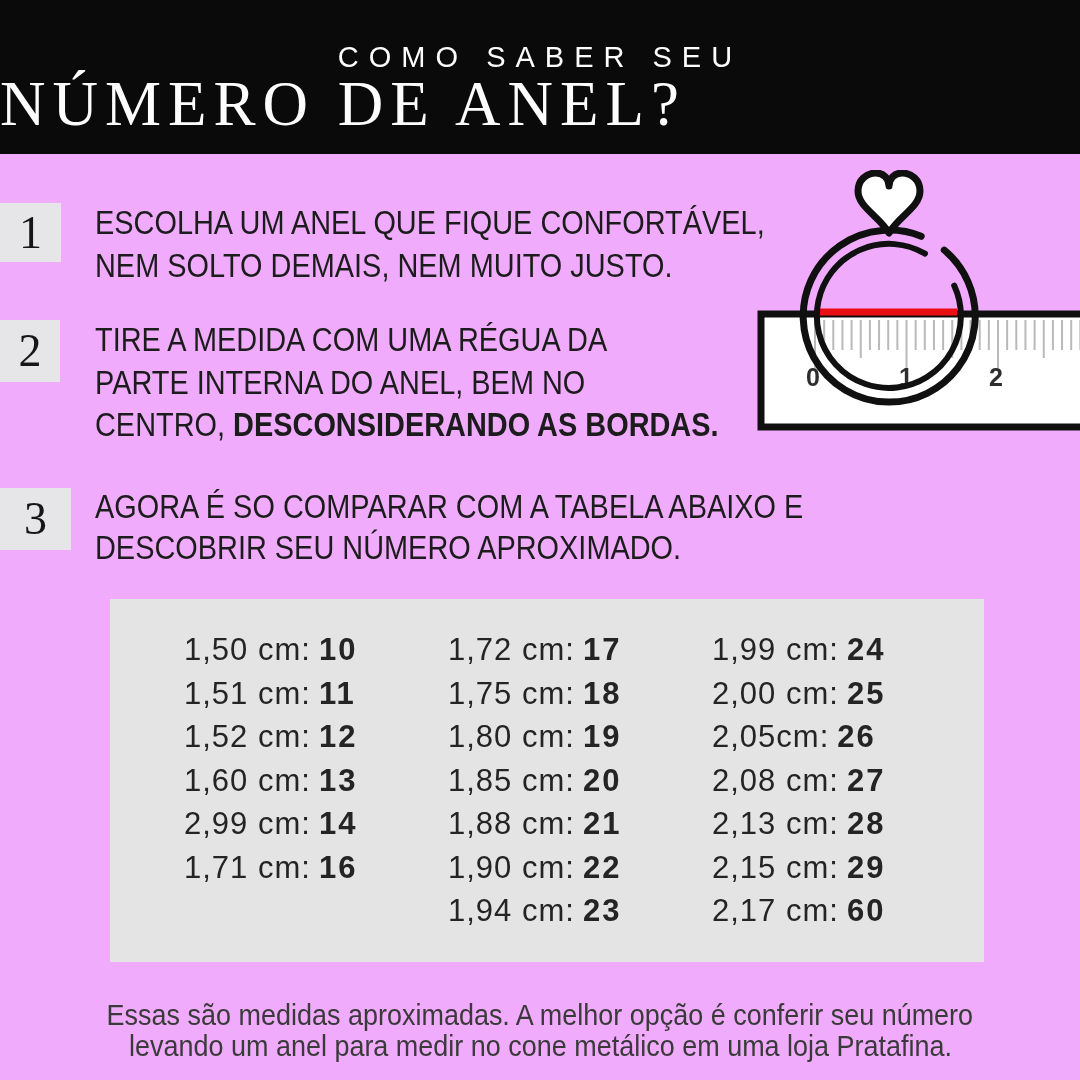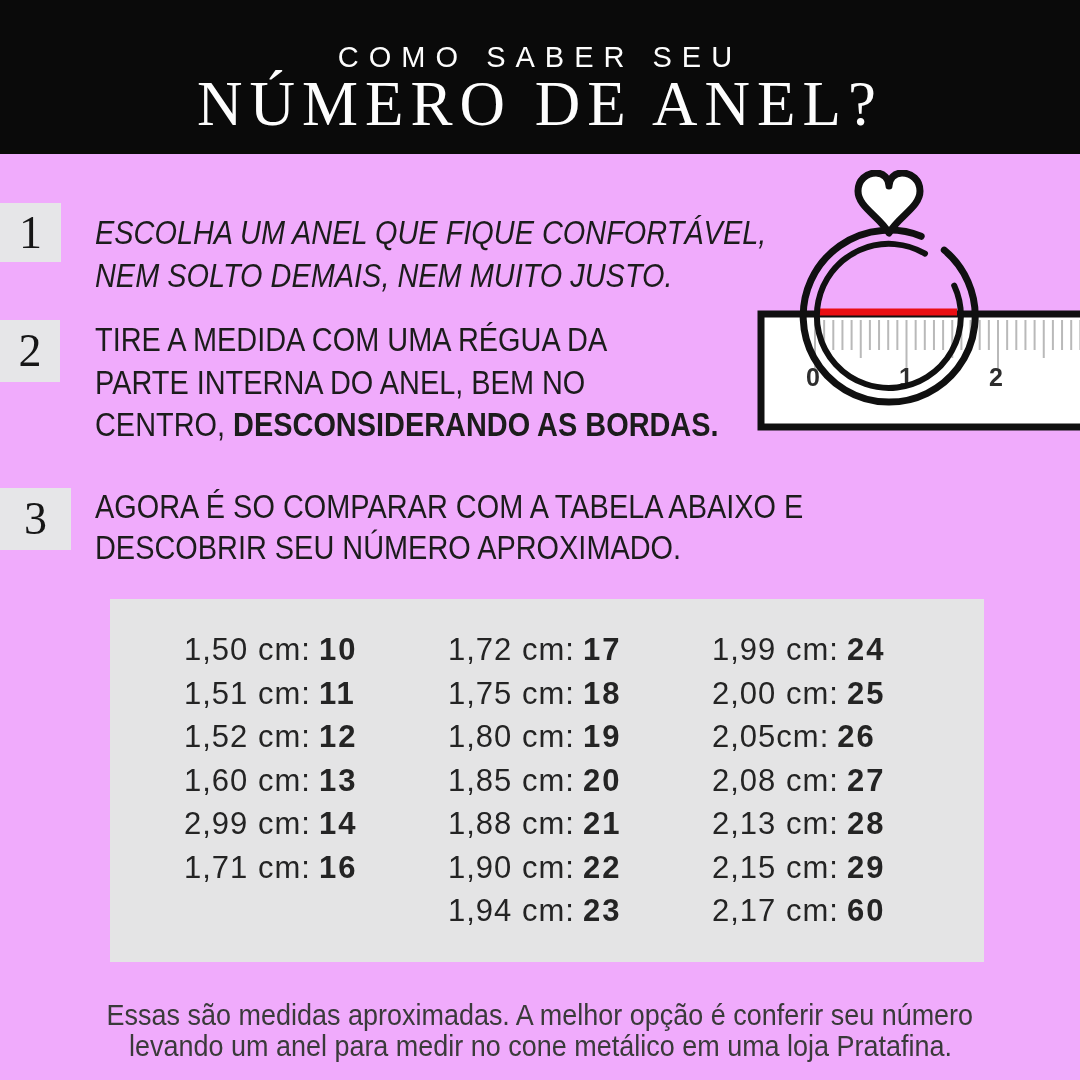--- a/index.html
+++ b/index.html
@@ -3,38 +3,38 @@
 <meta charset="utf-8">
 <style>
   html,body { margin:0; padding:0; background:#fff; }
   .page { position:relative; width:1080px; height:1080px; background:#f0abfc; overflow:hidden;
           font-family:"Liberation Sans", sans-serif; }
 
   
   .header { position:absolute; top:0; left:0; width:1080px; height:154px; background:#0a0a0a; }
   .header .t1 { position:absolute; top:42px; left:0; width:100%; text-align:center;
                 color:#fdfdfd; font-size:29px; font-weight:400; letter-spacing:10px; line-height:30px; }
-  .header .t2 { position:absolute; top:72px; left:0; width:100%; text-align:center;
+  .header .t2 { position:absolute; top:72px; left:0; width:100%; text-align:left;
                 color:#fdfdfd; font-family:"Liberation Serif", serif; font-size:63px; font-weight:400;
                 letter-spacing:7px; line-height:64px; }
 
   
   .badge { position:absolute; left:0; background:#e6e6e8; color:#161616; text-align:center;
            font-family:"Liberation Serif", serif; font-size:46px; }
   .badge.b1 { top:203px; width:61px; height:59px; line-height:59px; }
   .badge.b2 { top:320px; width:60px; height:62px; line-height:62px; }
   .badge.b3 { top:488px; width:71px; height:62px; line-height:62px; }
 
   
   .step-text { position:absolute; left:95px; color:#1c1c1c; font-size:34px; font-weight:400; }
   .step-text .line { line-height:42.5px; height:42.5px; white-space:nowrap; }
   .s3 .line { line-height:40.5px; height:40.5px; }
   .cond { display:inline-block; transform:scaleX(.85); transform-origin:0 50%; white-space:nowrap; }
   .step-text b { font-weight:700; }
-  .s1 { top:211px;font-style:italic; }
+  .s1 { top:201px; }
   .s2 { top:318px; }
   .s3 { top:486px; }
 
   
   .illo { position:absolute; left:750px; top:170px; width:330px; height:270px; }
   .illo svg { display:block; }
   .ruler-num { font-family:"Liberation Sans", sans-serif; font-size:25px; font-weight:700; fill:#2e2e2e; }
 
   
   .size-table { position:absolute; left:110px; top:599px; width:862px; height:363px; background:#e4e4e5;padding-left:12px; }

